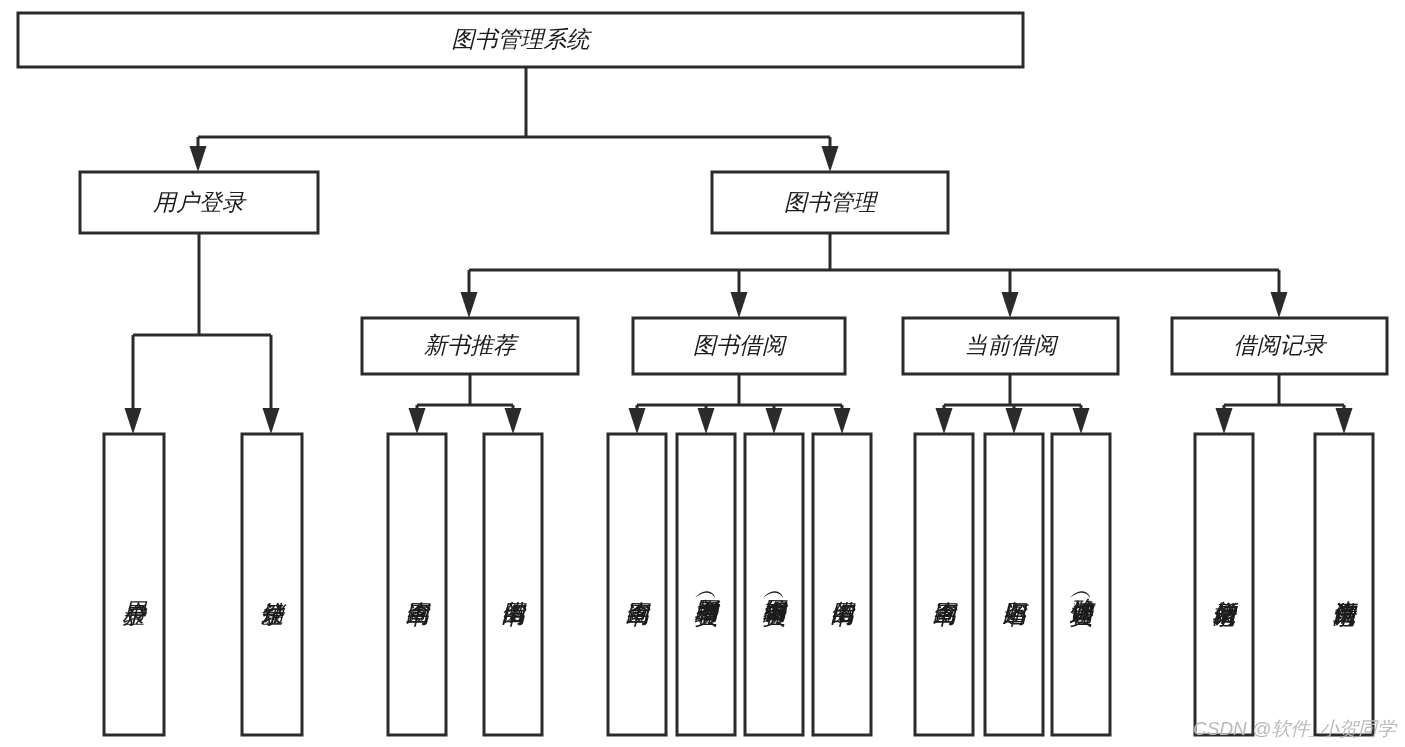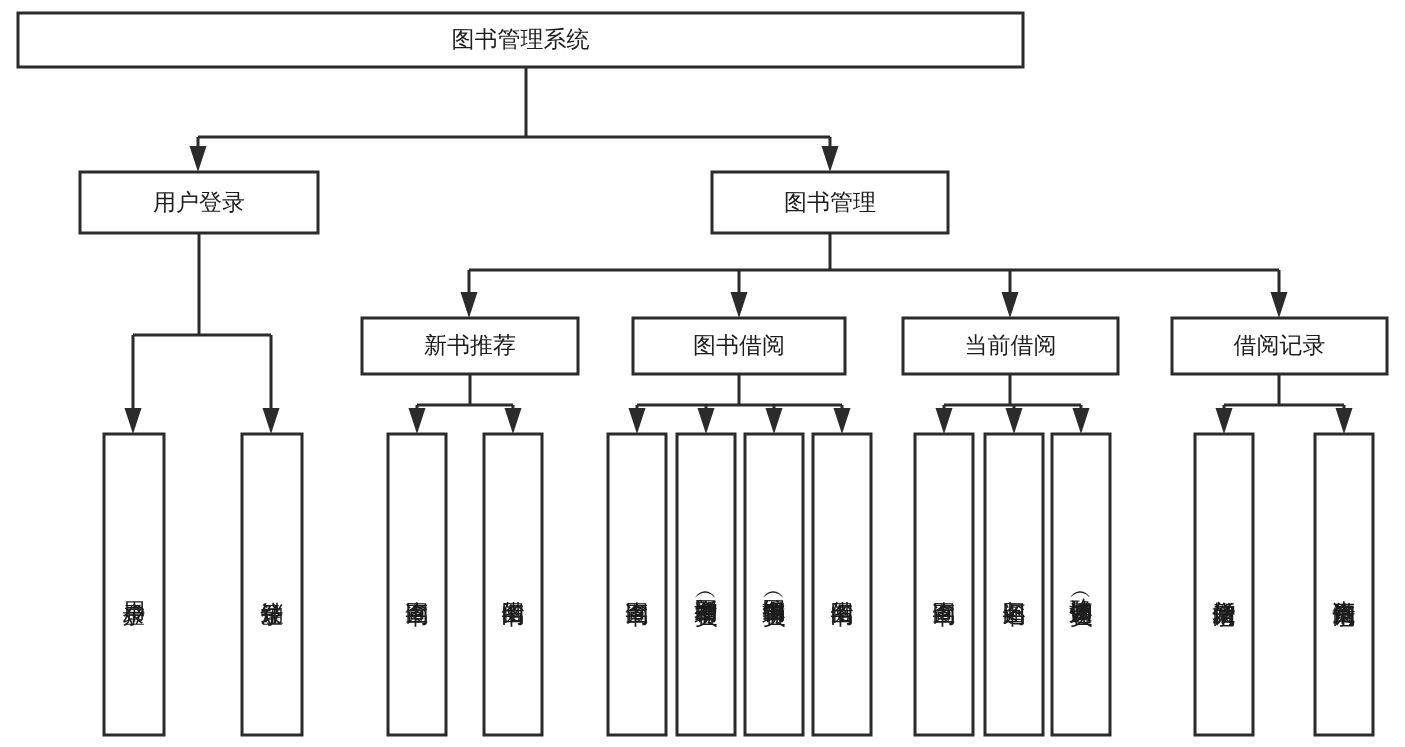--- a/index.html
+++ b/index.html
@@ -12,20 +12,21 @@
     height: 747px;
     font-family: "Liberation Sans", "DejaVu Sans", sans-serif;
     overflow: hidden;
     position: relative;
   }
   #diagram-root {
     position: relative;
     width: 1405px;
     height: 747px;
     background: #ffffff;
+    font-style: italic;
   }
   svg#flow-svg {
     position: absolute;
     left: 0;
     top: 0;
     width: 1405px;
     height: 747px;
     display: block;
   }
   .node-rect {
@@ -174,13 +175,14 @@
       <div class="node-label-v" style="left: 608px; top: 434px; width: 58px; height: 301px;">查询图书</div>
       <div class="node-label-v" style="left: 677px; top: 434px; width: 58px; height: 301px;">新增图书（管理员）</div>
       <div class="node-label-v" style="left: 745px; top: 434px; width: 58px; height: 301px;">编辑图书（管理员）</div>
       <div class="node-label-v" style="left: 813px; top: 434px; width: 58px; height: 301px;">借阅图书</div>
       <div class="node-label-v" style="left: 915px; top: 434px; width: 58px; height: 301px;">查询图书</div>
       <div class="node-label-v" style="left: 985px; top: 434px; width: 58px; height: 301px;">归还图书</div>
       <div class="node-label-v" style="left: 1052px; top: 434px; width: 58px; height: 301px;">确认归还（管理员）</div>
       <div class="node-label-v" style="left: 1195px; top: 434px; width: 58px; height: 301px;">新增借阅记录</div>
       <div class="node-label-v" style="left: 1315px; top: 434px; width: 58px; height: 301px;">查询借阅记录</div>
     </div>
+  <div class="watermark" style="left: 1193px; top: 716px; color: rgb(185, 185, 185);">CSDN @软件_小贺同学</div>
 </div>
 
 </body></html>

